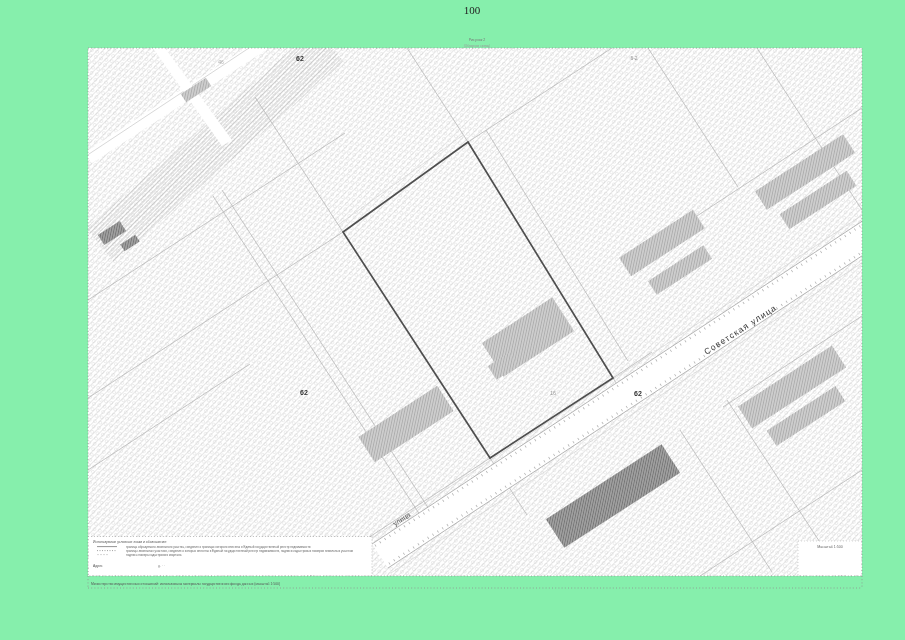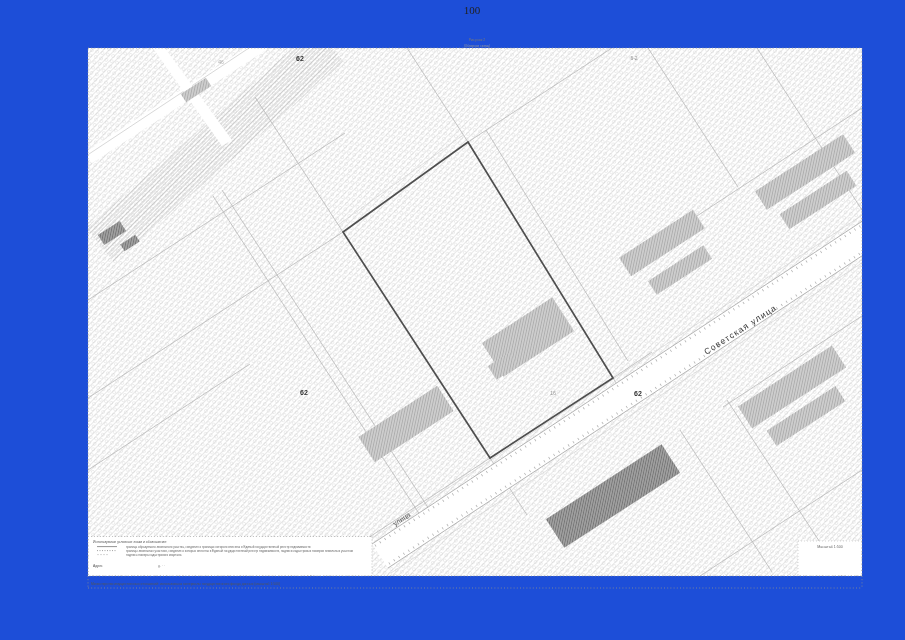--- a/index.html
+++ b/index.html
@@ -1,19 +1,19 @@
 <!DOCTYPE html>
 <html><head>
 <meta charset="utf-8">
 <style>
   html,body{margin:0;padding:0;background:#ffffff;}
   .page{
     position:relative;
     width:905px;height:640px;
-    background:#1d4ed8;
+    background:#86efac;
     overflow:hidden;
     font-family:"Liberation Sans", sans-serif;
   }
   svg text{font-family:"Liberation Sans", sans-serif;}
   text.serif{font-family:"Liberation Serif", serif;}
 </style>
 </head>
 <body>
 
 <div class="page">

